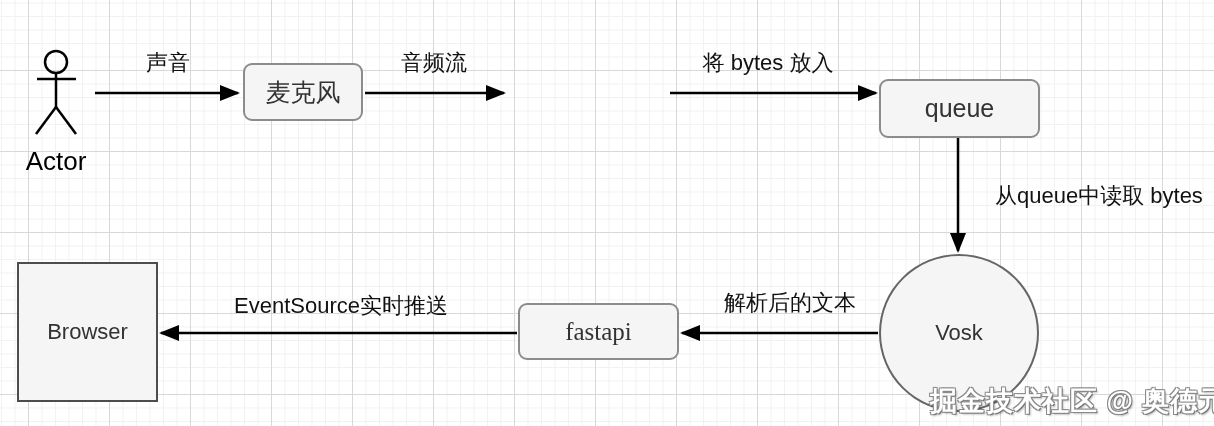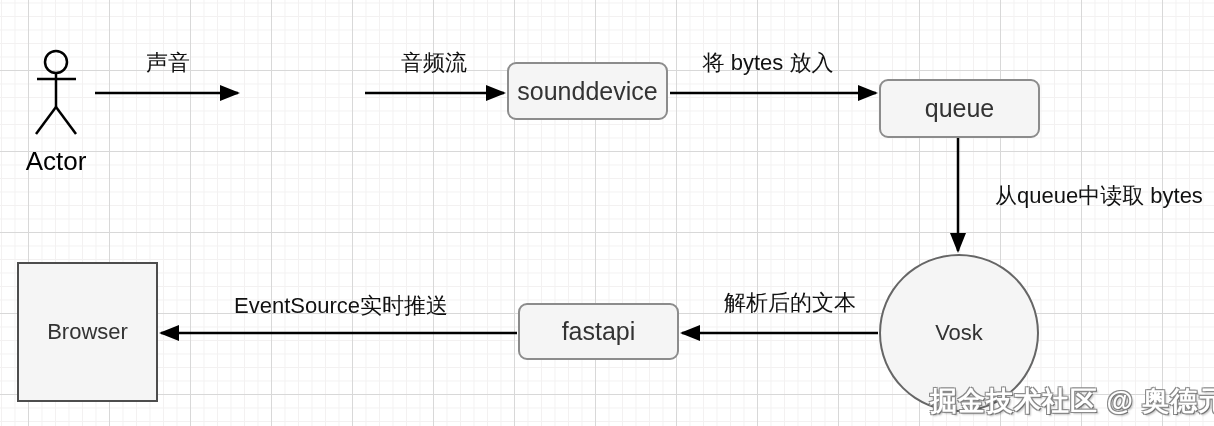--- a/index.html
+++ b/index.html
@@ -94,34 +94,34 @@
     <line x1="95" y1="93" x2="238" y2="93" stroke="#000000" stroke-width="2.5" marker-end="url(#arrow)"></line>
     <line x1="365" y1="93" x2="504" y2="93" stroke="#000000" stroke-width="2.5" marker-end="url(#arrow)"></line>
     <line x1="670" y1="93" x2="876" y2="93" stroke="#000000" stroke-width="2.5" marker-end="url(#arrow)"></line>
     <line x1="958" y1="123" x2="958" y2="251" stroke="#000000" stroke-width="2.5" marker-end="url(#arrow)"></line>
     <line x1="878" y1="333" x2="682" y2="333" stroke="#000000" stroke-width="2.5" marker-end="url(#arrow)"></line>
     <line x1="517" y1="333" x2="161" y2="333" stroke="#000000" stroke-width="2.5" marker-end="url(#arrow)"></line>
   </svg>
 
   <div class="actor-label">Actor</div>
 
+  <div class="node rounded" style="left:243px; top:63px; width:120px; height:58px;">
+    <span>麦克风</span>
+  </div>
 
-  <div class="node rounded" style="left:507px; top:62px; width:161px; height:58px;">
-    <span>sounddevice</span>
-  </div>
 
   <div class="node rounded" style="left:879px; top:64px; width:161px; height:59px;margin-top:15px;">
     <span>queue</span>
   </div>
 
   <div class="node circle" style="left:879px; top:254px; width:160px; height:158px; font-size:22px;">
     <span>Vosk</span>
   </div>
 
-  <div class="node rounded" style="left:518px; top:303px; width:161px; height:57px;">
+  <div class="node rounded" style="left:518px; top:303px; width:161px; height:57px;font-family:Liberation Serif, serif;">
     <span>fastapi</span>
   </div>
 
   <div class="node square" style="left:17px; top:262px; width:141px; height:140px; font-size:22px;">
     <span>Browser</span>
   </div>
 
   <div class="edge-label" style="left:96px;  top:48px; width:144px;">声音</div>
   <div class="edge-label" style="left:362px; top:48px; width:144px;">音频流</div>
   <div class="edge-label" style="left:668px; top:48px; width:200px;">将 bytes 放入</div>

